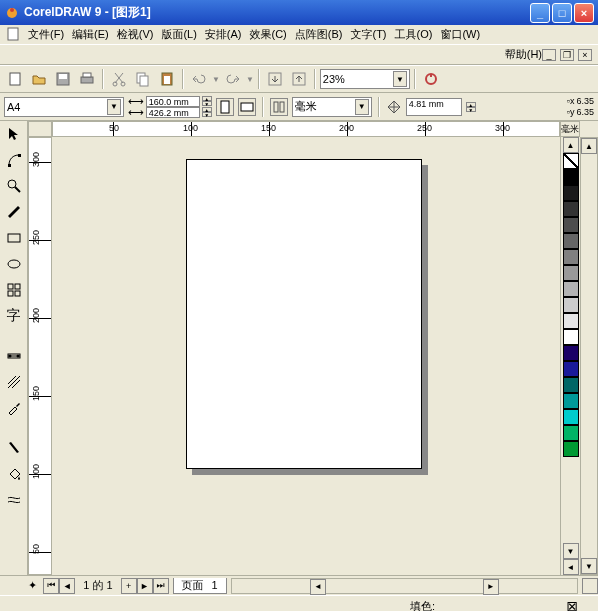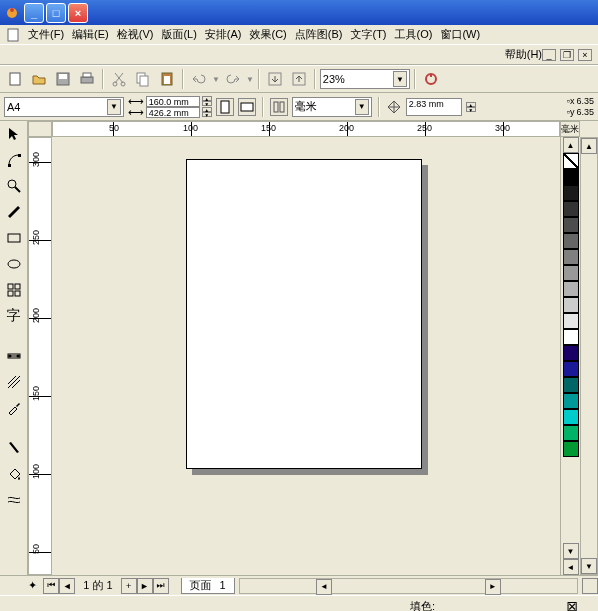--- a/index.html
+++ b/index.html
@@ -3,21 +3,21 @@
 <meta charset="utf-8">
 <style>
 *{margin:0;padding:0;box-sizing:border-box;font-family:"Microsoft Sans Serif",Tahoma,sans-serif;font-size:11px}
 body{background:#ece9d8;width:598px;height:611px;overflow:hidden;position:relative}
 .titlebar{height:25px;background:linear-gradient(to bottom,#3b77dd 0%,#2a5fcf 50%,#1a47bf 100%);display:flex;align-items:center;padding:0 4px;color:#fff}
 .titlebar .icon{width:16px;height:16px;margin-right:4px;display:inline-flex;align-items:center;justify-content:center}
 .titlebar .title{flex:1;font-weight:bold;font-size:12px}
 .win-btns{display:flex;gap:2px}
 .win-btn{width:20px;height:20px;border:1px solid #fff;border-radius:3px;background:linear-gradient(to bottom,#6aa9f4,#3a7adf);display:flex;align-items:center;justify-content:center;color:#fff;font-weight:bold;font-size:11px}
 .win-btn.close{background:linear-gradient(to bottom,#f4846a,#df3a3a)}
-.menubar{height:20px;background:#ece9d8;border-bottom:1px solid #fff;padding:2px 6px;display:flex;align-items:center;gap:8px}
+.menubar{height:20px;background:#ece9d8;border-bottom:1px solid #fff;padding:2px 6px;display:flex;gap:8px}
 .menubar span{cursor:default}
 .menubar2{height:20px;background:#ece9d8;border-bottom:1px solid #b0b0a0;padding:2px 6px;display:flex;align-items:center;justify-content:flex-end}
 .mdi-btns{display:flex;gap:4px}
 .mdi-btn{width:14px;height:12px;border:1px solid #888;background:#ece9d8;font-size:9px;display:flex;align-items:center;justify-content:center}
 .toolbar{height:28px;background:#ece9d8;border-top:1px solid #fff;border-bottom:1px solid #b0b0a0;display:flex;align-items:center;padding:0 4px;gap:2px}
 .tbtn{width:22px;height:22px;display:flex;align-items:center;justify-content:center;border:1px solid transparent}
 .sep{width:2px;height:20px;border-left:1px solid #b0b0a0;border-right:1px solid #fff;margin:0 2px}
 .combo{height:20px;border:1px solid #888;background:#fff;display:flex;align-items:center;padding:0 2px}
 .combo .arrow{width:14px;height:16px;background:#ece9d8;border:1px solid #888;margin-left:2px;font-size:8px;display:flex;align-items:center;justify-content:center}
 .proptoolbar{height:28px;background:#ece9d8;border-bottom:1px solid #b0b0a0;display:flex;align-items:center;padding:0 4px;gap:4px}
@@ -42,38 +42,39 @@
 .page-shadow{position:absolute;left:140px;top:28px;width:236px;height:310px;background:#888}
 .page{position:absolute;left:134px;top:22px;width:236px;height:310px;background:#fff;border:1px solid #000}
 .palette{position:absolute;right:18px;top:16px;width:20px;bottom:0;background:#ece9d8;border-left:1px solid #b0b0a0;display:flex;flex-direction:column}
 .swatch{width:16px;height:16px;border:1px solid #000;margin:0 auto}
 .swatch.nofill{background:#fff;position:relative}
 .swatch.nofill:after{content:'';position:absolute;left:0;top:0;right:0;bottom:0;background:linear-gradient(to top right,transparent 45%,#000 45%,#000 55%,transparent 55%)}
 .scrollbar-v{position:absolute;right:0;top:16px;width:18px;bottom:0;background:#ece9d8;border:1px solid #b0b0a0}
 .sb-btn{width:16px;height:16px;background:#ece9d8;border:1px solid #888;font-size:8px;display:flex;align-items:center;justify-content:center;margin:0 auto}
 .pagebar{height:20px;background:#ece9d8;border-top:1px solid #b0b0a0;display:flex;align-items:center;padding-left:28px}
 .pgbtn{width:16px;height:16px;border:1px solid #888;background:#ece9d8;font-size:9px;display:flex;align-items:center;justify-content:center}
-.pgtab{height:16px;padding:0 8px;border:1px solid #888;border-top:none;background:#fff;margin-left:12px;display:flex;align-items:center;gap:8px}
+.pgtab{height:16px;padding:0 8px;border:1px solid #888;border-top:none;background:#fff;margin-left:4px;display:flex;align-items:center;gap:8px}
 .hscroll{flex:1;height:16px;background:#ece9d8;border:1px solid #b0b0a0;margin:0 4px;display:flex;justify-content:space-between}
 .statusbar{height:36px;background:#ece9d8;border-top:1px solid #fff;padding:2px 8px;font-size:11px}
 .status-row{display:flex;align-items:center;height:16px}
 .status-lbl{position:absolute;left:410px}
 .status-ico{position:absolute;right:20px;font-size:14px}
 svg{display:block}
 </style>
 </head>
 <body>
 
 <div class="titlebar">
   <span class="icon">
     <svg width="14" height="14" viewBox="0 0 14 14">
         <circle cx="7" cy="7" r="5" fill="#f0a030"></circle>
         <circle cx="7" cy="4" r="2" fill="#d04030"></circle>
       </svg>
   </span>
+  <span class="title">CorelDRAW 9 - [图形1]</span>
   <div class="win-btns">
     <div class="win-btn">_</div>
     <div class="win-btn">□</div>
     <div class="win-btn close">×</div>
   </div>
 </div>
 
 <div class="menubar">
   <span>
       <svg width="14" height="14">
@@ -229,21 +230,21 @@
     <span>毫米</span>
     <span style="flex:1"></span>
       <span class="arrow">▼</span>
   </div>
   <div class="sep"></div>
   <span>
       <svg width="16" height="16">
         <path d="M8 2v12M2 8h12M5 5l3-3 3 3M5 11l3 3 3-3M5 5l-3 3 3 3M11 5l3 3-3 3" fill="none" stroke="#555"></path>
       </svg>
     </span>
-  <div class="diminput" style="width:56px;height:18px">2.83 mm</div>
+  <div class="diminput" style="width:56px;height:18px">4.81 mm</div>
   <div class="spinner">
       <div class="spin">▲</div>
       <div class="spin">▼</div>
     </div>
   <div style="flex:1"></div>
   <div class="dimbox">
     <div class="dimrow">
         <span style="font-size:9px">▫x</span>
         <span style="font-size:9px">6.35</span>
       </div>

